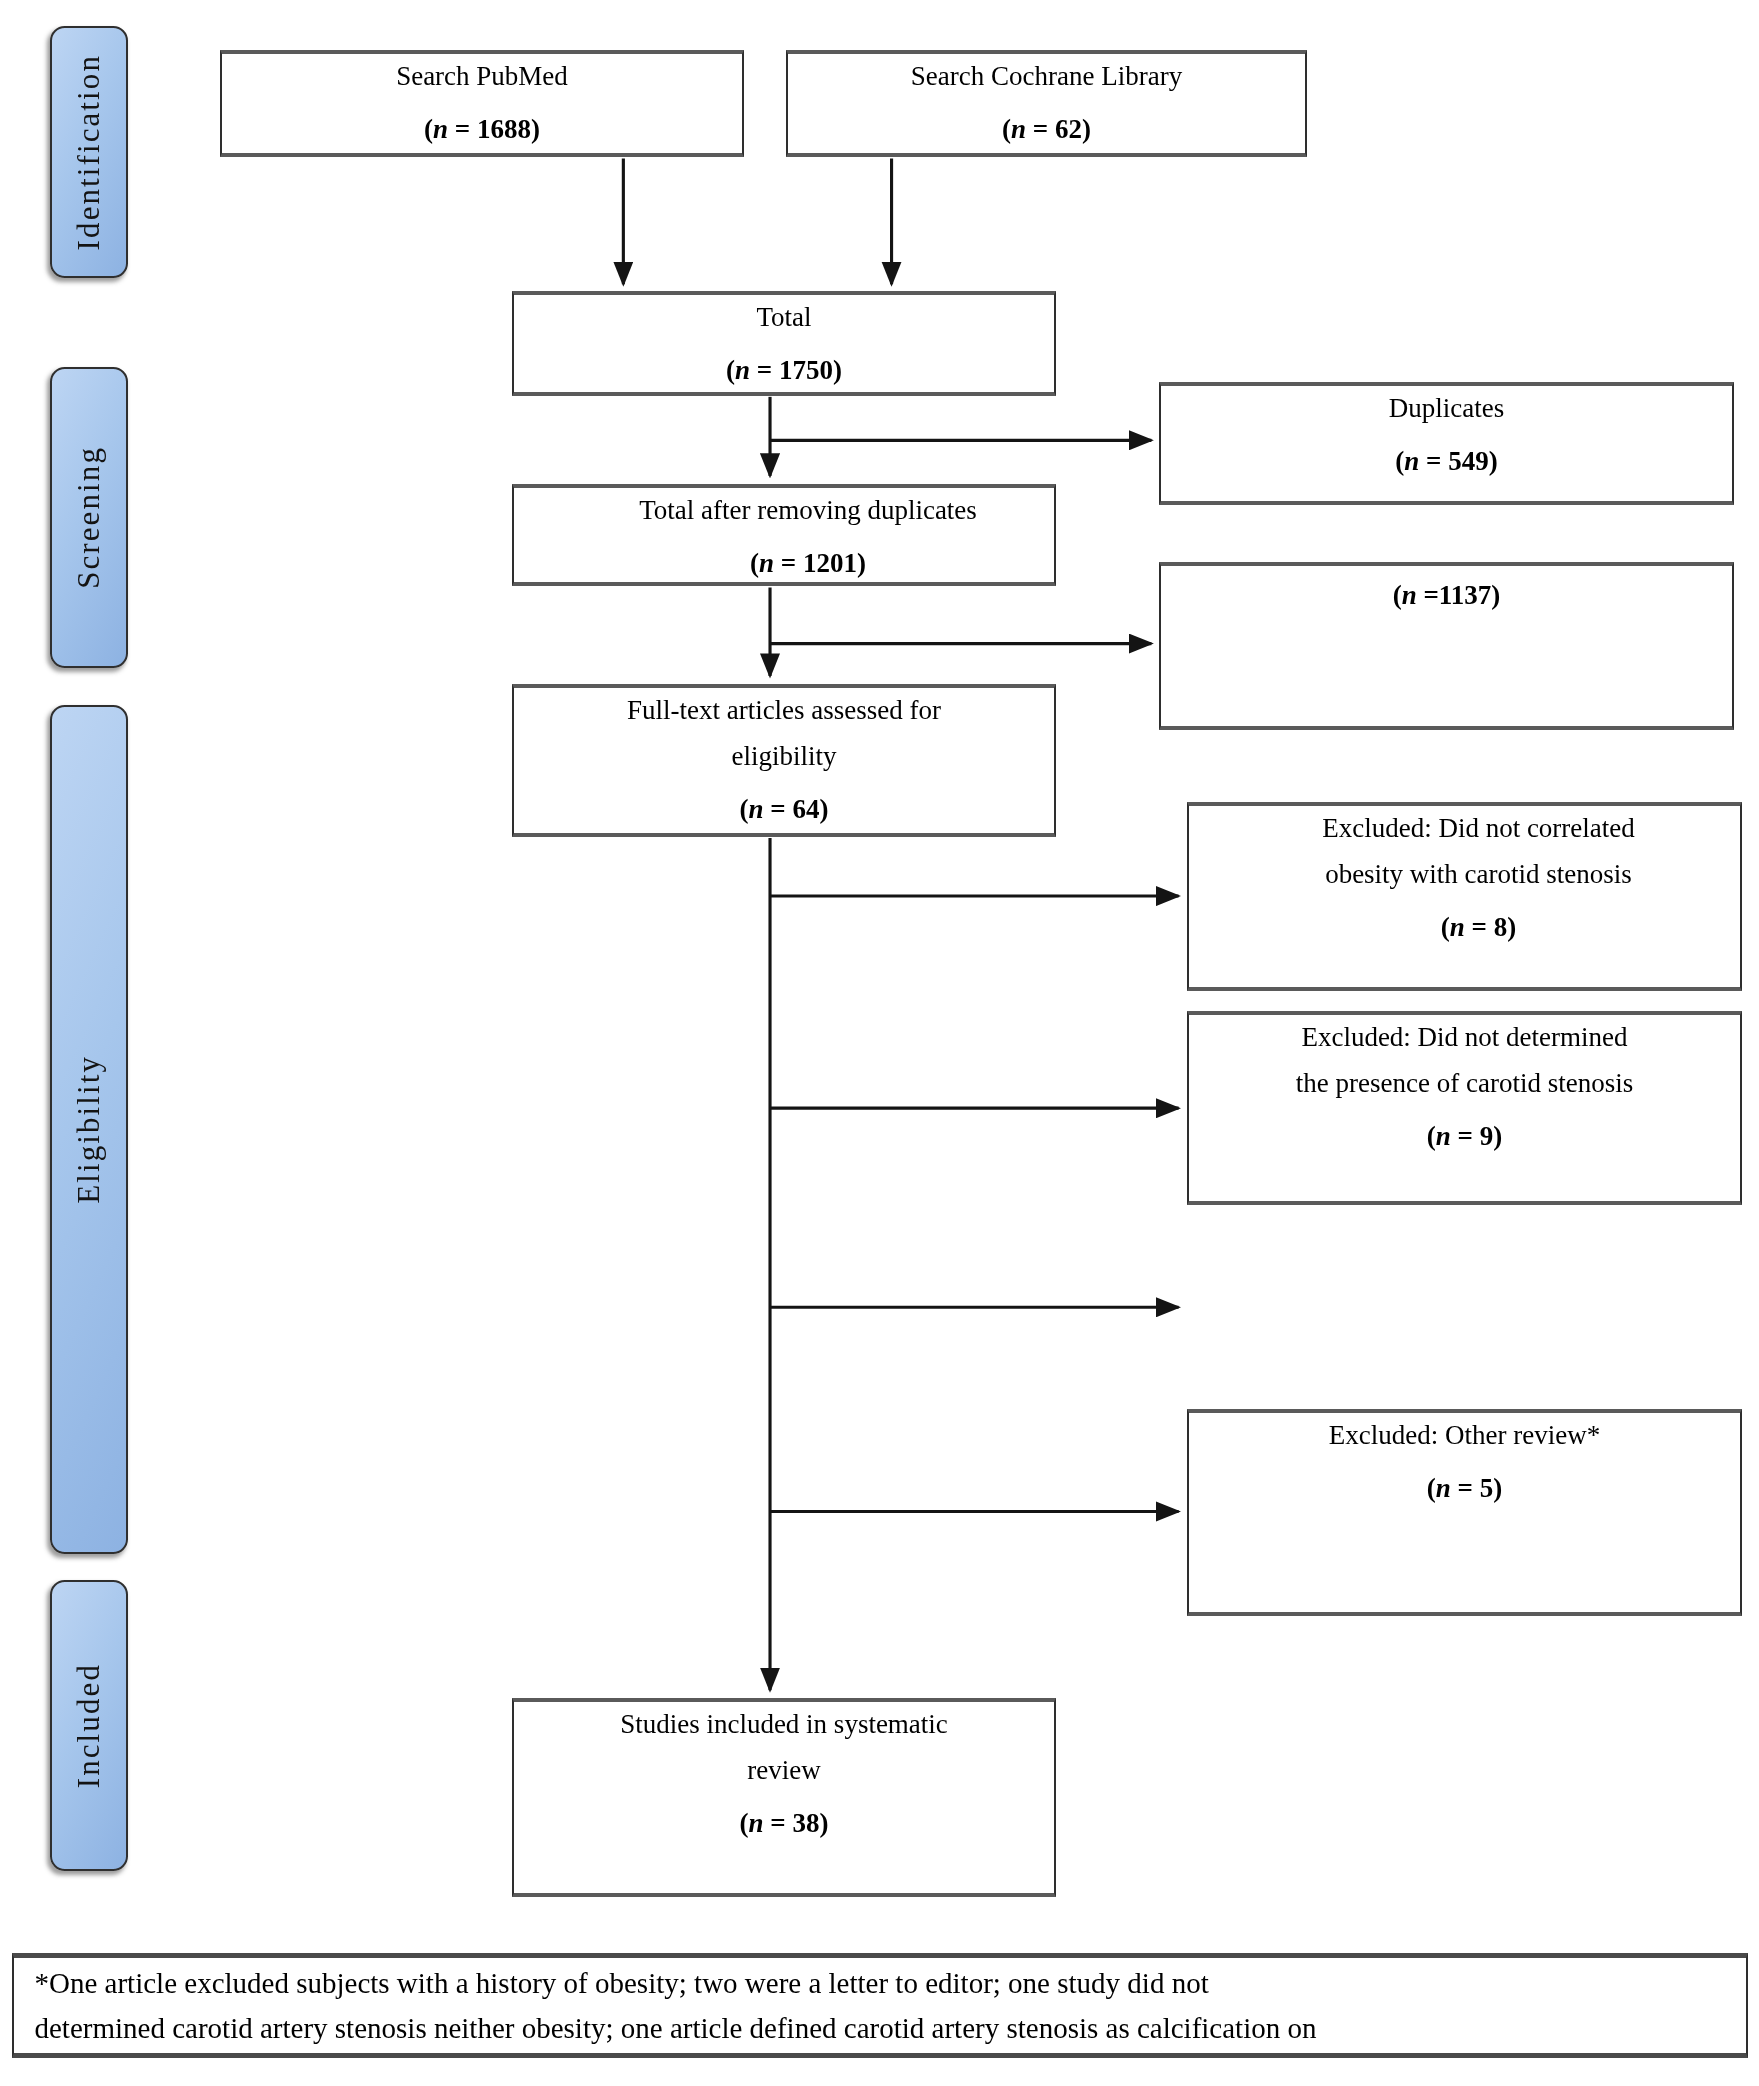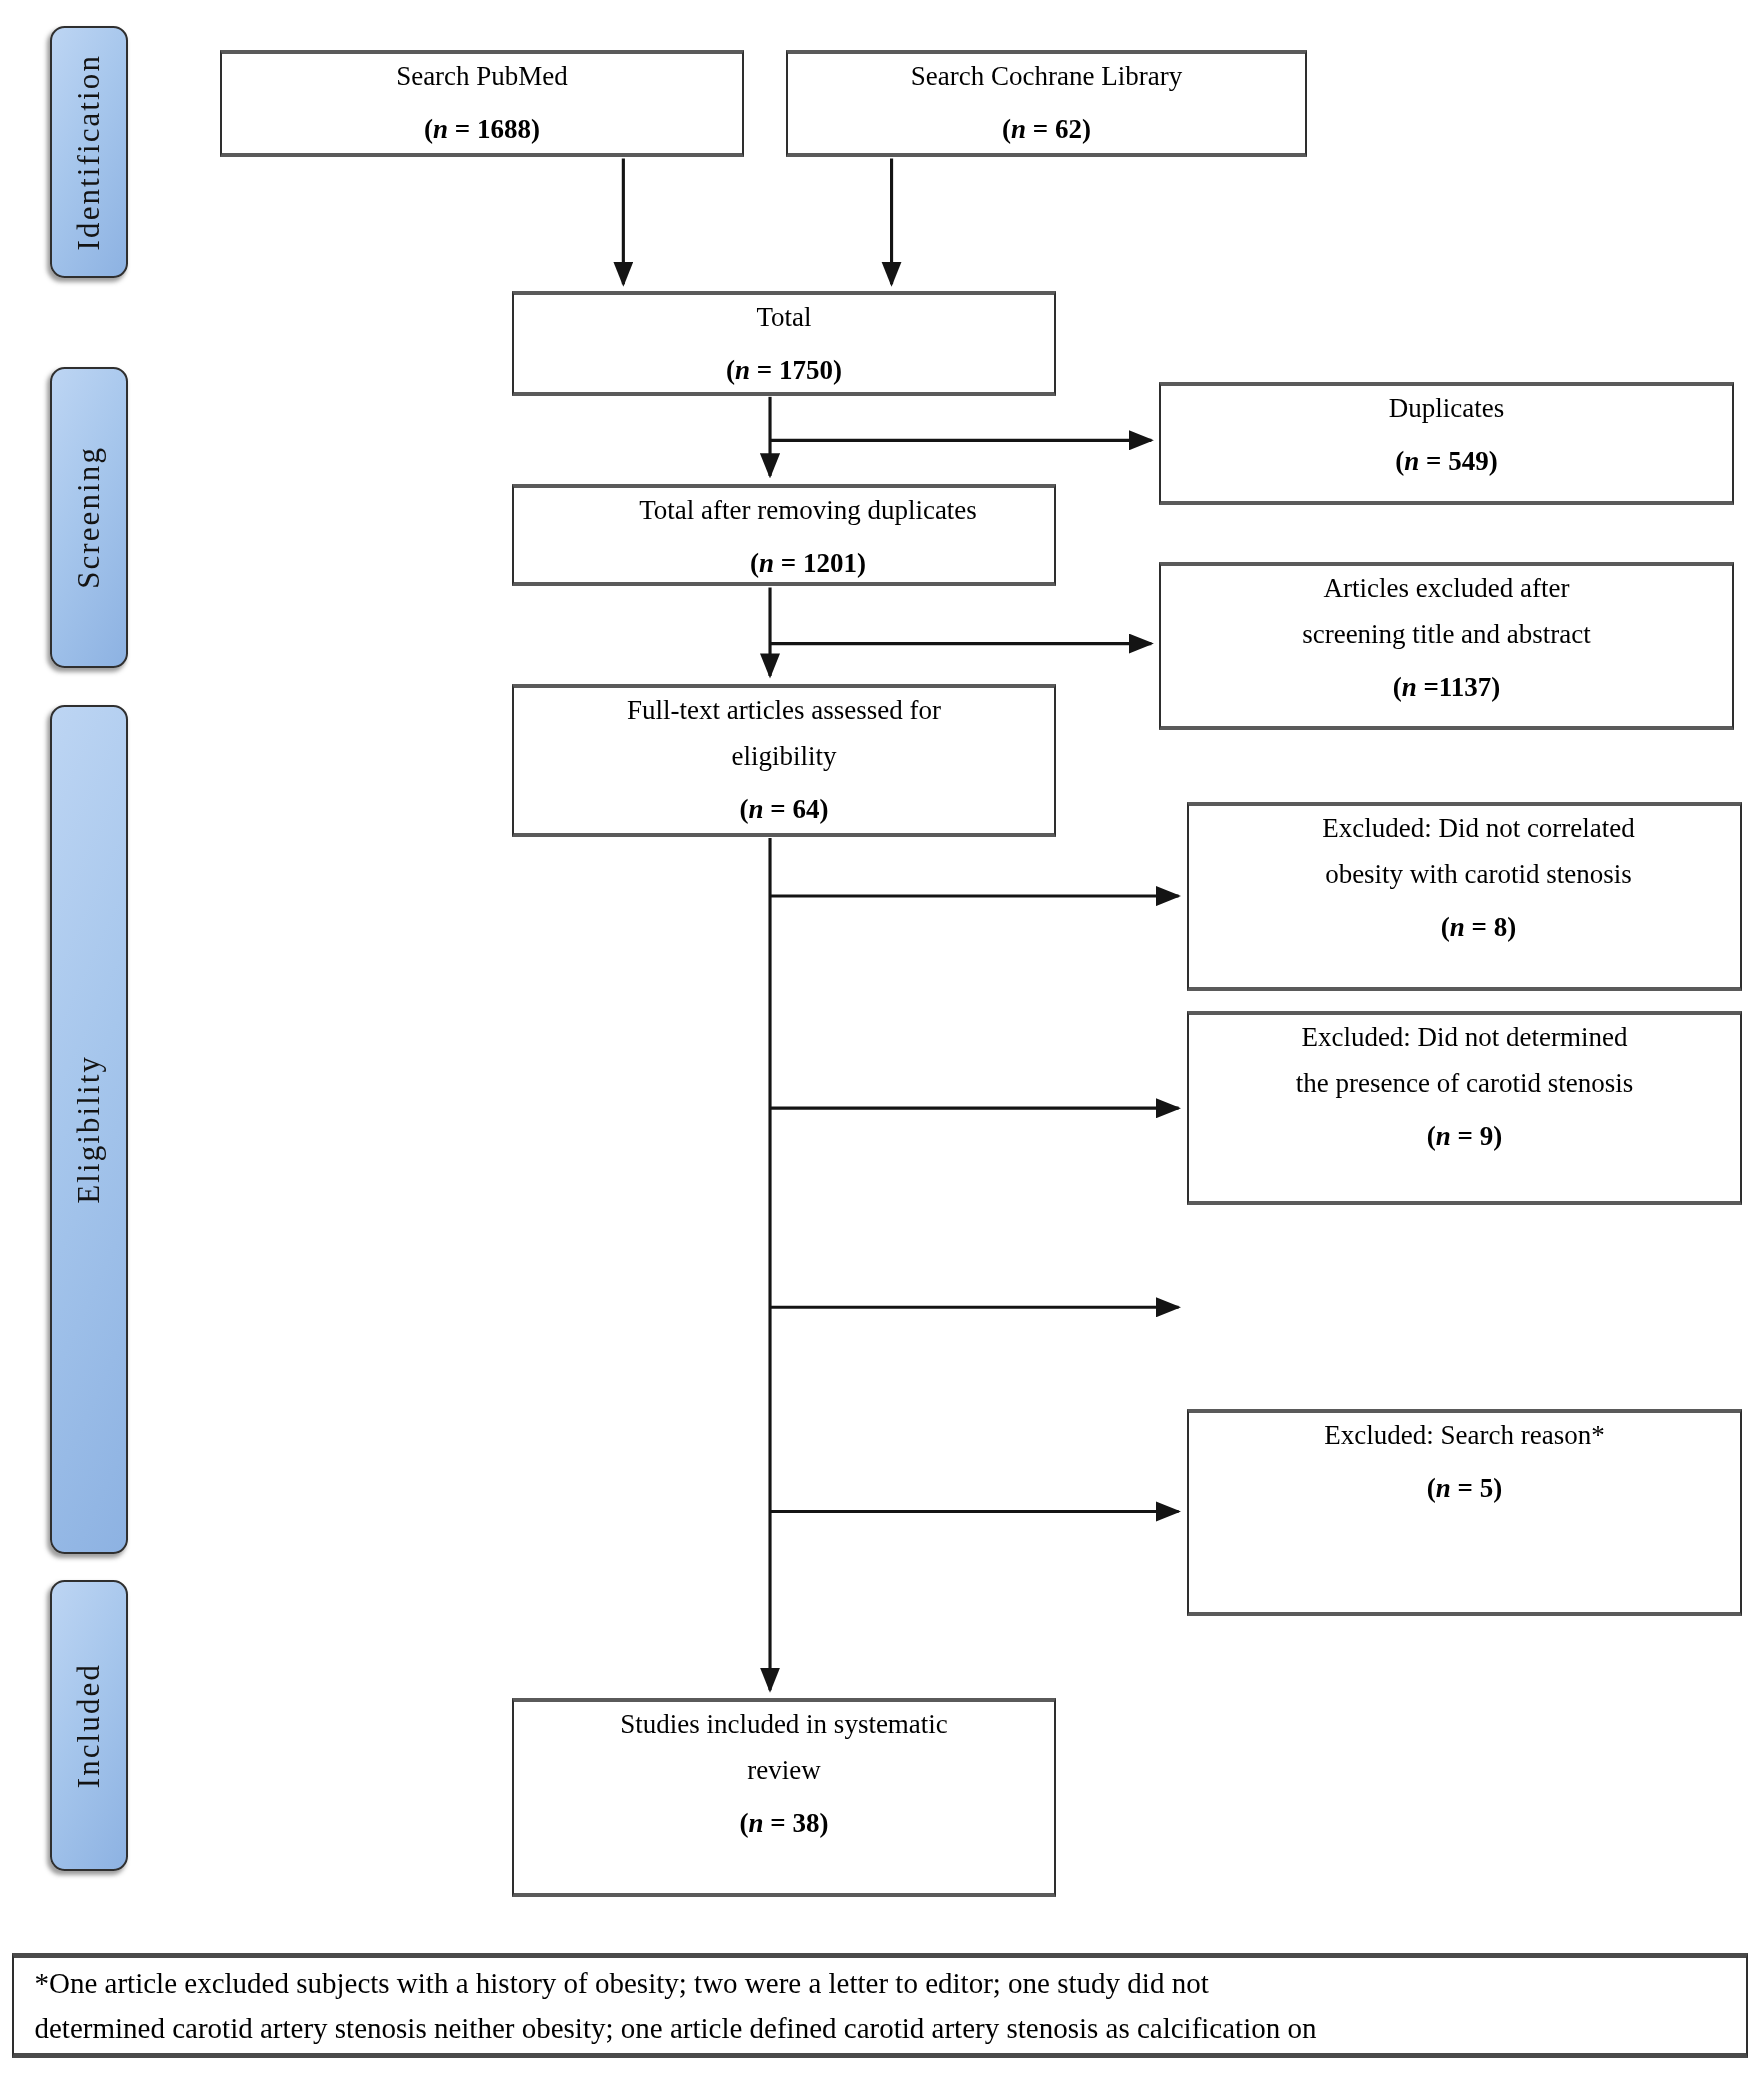--- a/index.html
+++ b/index.html
@@ -141,22 +141,20 @@
     <div class="fbox-label">Duplicates</div>
     <div class="fbox-count">(<i>n</i> = 549)</div>
   </div>
 
   <div class="fbox" style="left:512px;top:484px;width:544px;height:102px;padding-left:48px;">
     <div class="fbox-label">Total after removing duplicates</div>
     <div class="fbox-count">(<i>n</i> = 1201)</div>
   </div>
 
   <div class="fbox" style="left:1159px;top:562px;width:575px;height:168px;">
-    <div class="fbox-label">Articles excluded after
-screening title and abstract</div>
     <div class="fbox-count">(<i>n</i> =1137)</div>
   </div>
 
   <div class="fbox" style="left:512px;top:684px;width:544px;height:153px;">
     <div class="fbox-label">Full-text articles assessed for
 eligibility</div>
     <div class="fbox-count">(<i>n</i> = 64)</div>
   </div>
 
   <div class="fbox" style="left:1187px;top:802px;width:555px;height:189px;padding-left:28px;">
@@ -166,21 +164,21 @@
   </div>
 
   <div class="fbox" style="left:1187px;top:1011px;width:555px;height:194px;">
     <div class="fbox-label">Excluded: Did not determined
 the presence of carotid stenosis</div>
     <div class="fbox-count">(<i>n</i> = 9)</div>
   </div>
 
 
   <div class="fbox" style="left:1187px;top:1409px;width:555px;height:207px;">
-    <div class="fbox-label">Excluded: Search reason*</div>
+    <div class="fbox-label">Excluded: Other review*</div>
     <div class="fbox-count">(<i>n</i> = 5)</div>
   </div>
 
   <div class="fbox" style="left:512px;top:1698px;width:544px;height:199px;">
     <div class="fbox-label">Studies included in systematic
 review</div>
     <div class="fbox-count">(<i>n</i> = 38)</div>
   </div>
 
   <div class="footnote" style="left:11.5px;top:1953px;width:1736px;height:105px;">

